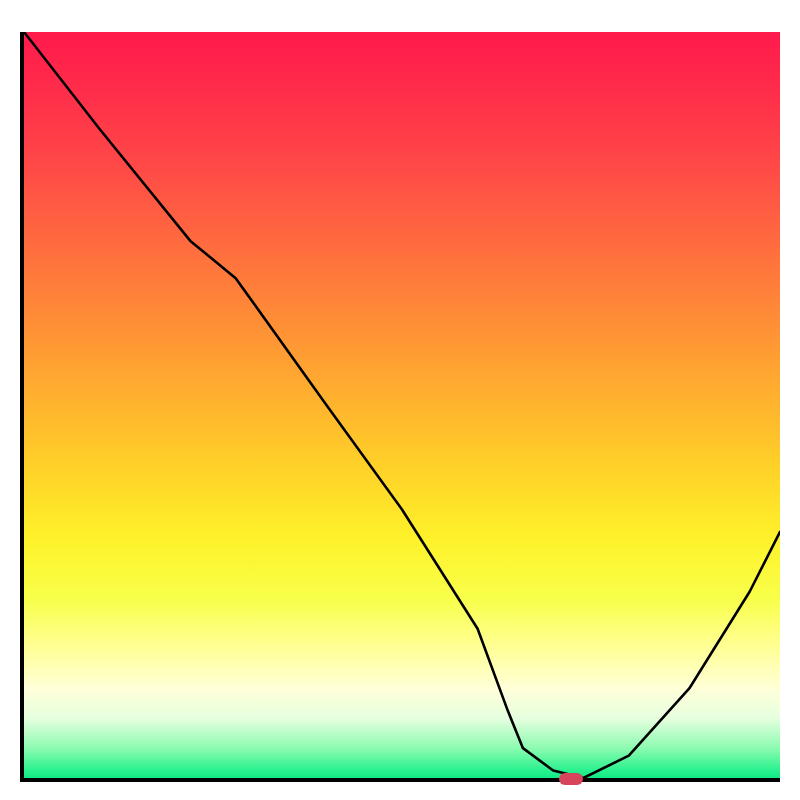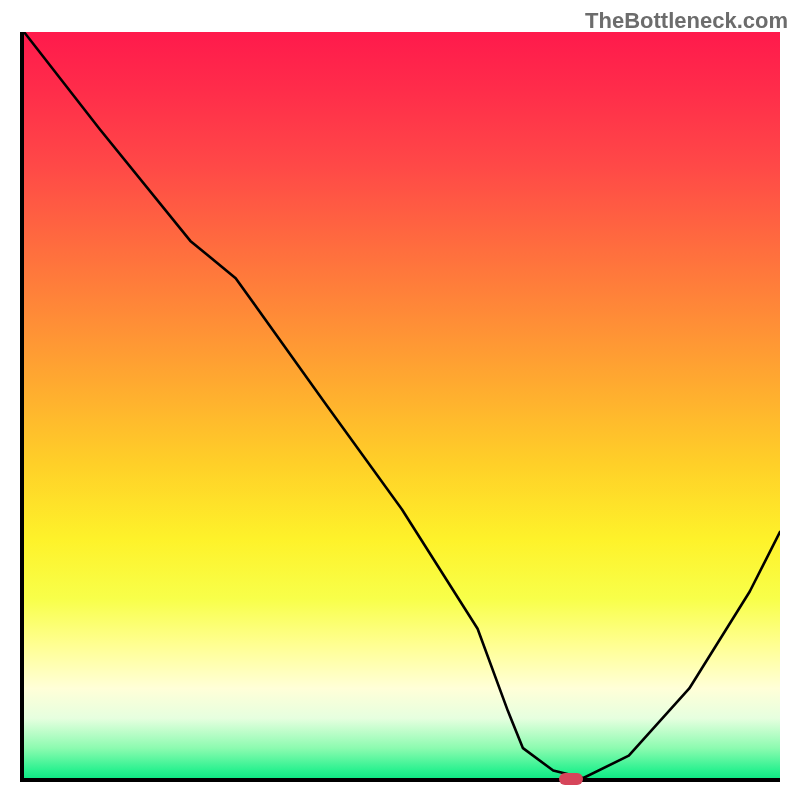--- a/index.html
+++ b/index.html
@@ -67,21 +67,20 @@
     width: 24px;
     height: 12px;
     background: #d6455a;
     border-radius: 6px;
   }
 </style>
 </head>
 <body>
 
 <div class="container">
-  <div class="watermark">TheBottleneck.com</div>
 
   <div class="plot-area">
     <div class="gradient"></div>
 
     <svg class="curve" viewBox="0 0 760 750" preserveAspectRatio="none">
       <path d="M0.0 0.0 L76.0 97.5 L167.2 210.0 L212.8 247.5 L304.0 375.0 L380.0 480.0 L456.0 600.0 L486.4 682.5 L501.6 720.0 L532.0 742.5 L562.4 750.0 L608.0 727.5 L668.8 660.0 L729.6 562.5 L760.0 502.5"></path>
     </svg>
 
     <div class="marker" style="left:535.1999999999999px; top:741px;"></div>
   </div>

